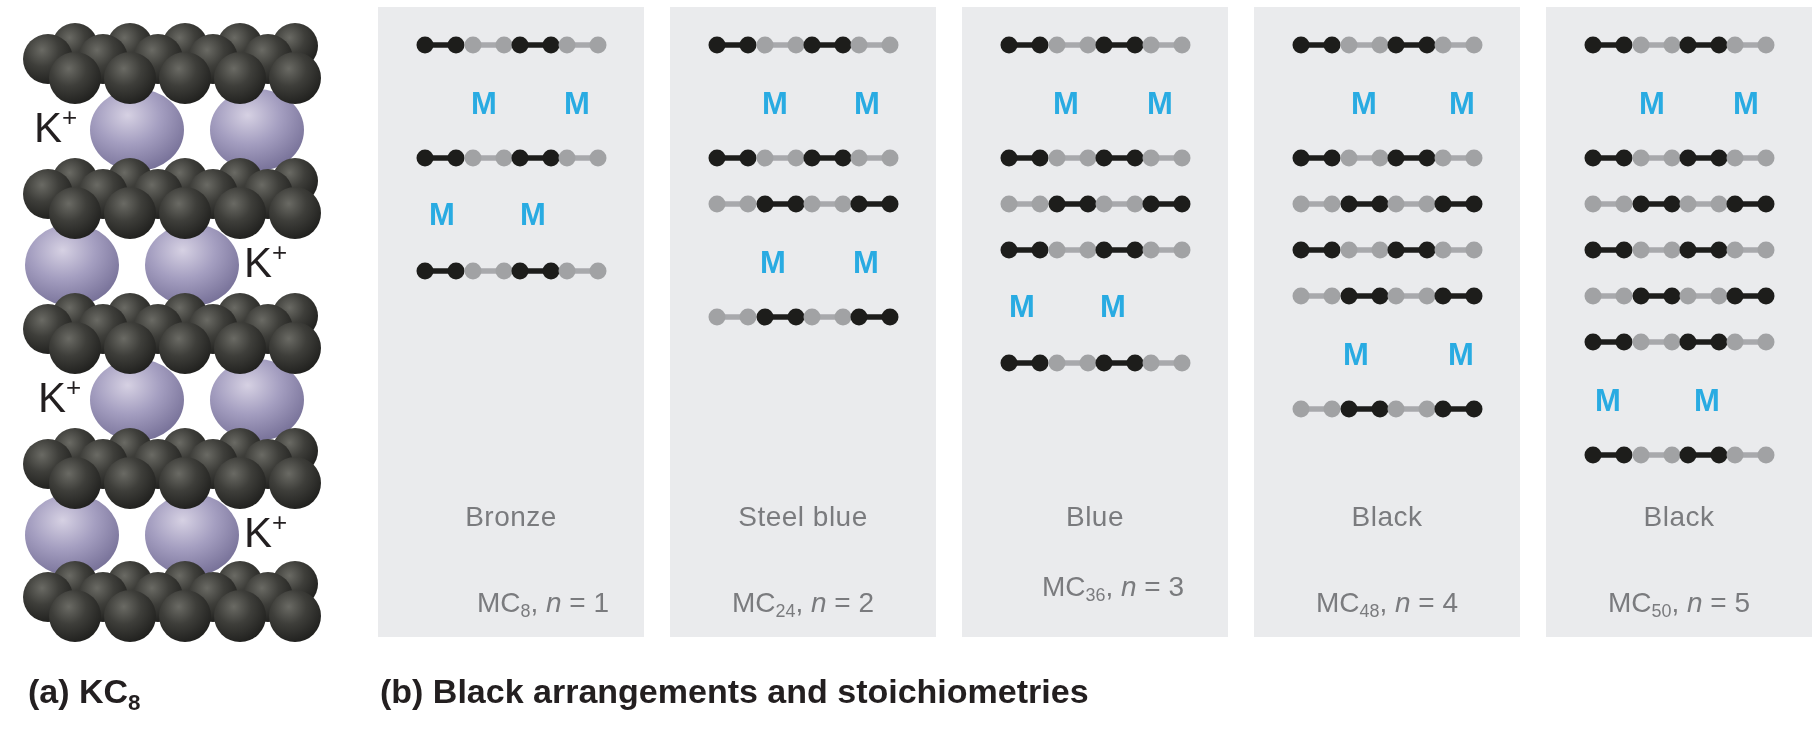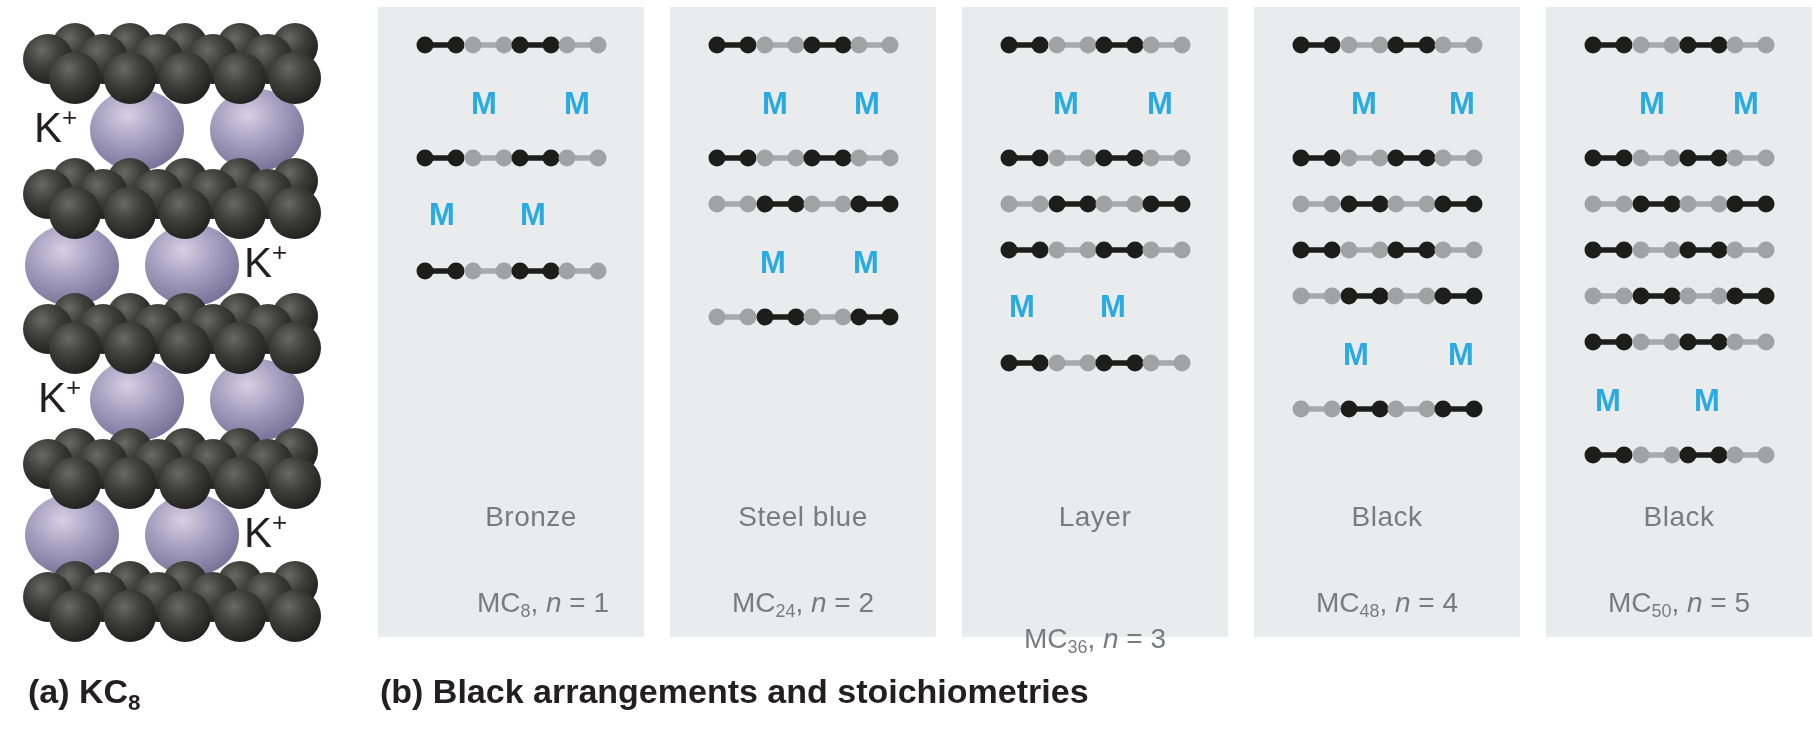--- a/index.html
+++ b/index.html
@@ -185,21 +185,21 @@
             <circle cx="47" cy="264" r="8.5" fill="#1d1d1b"></circle>
             <circle cx="78" cy="264" r="8.5" fill="#1d1d1b"></circle>
             <circle cx="95" cy="264" r="8.5" fill="#a1a2a4"></circle>
             <circle cx="126" cy="264" r="8.5" fill="#a1a2a4"></circle>
             <circle cx="142" cy="264" r="8.5" fill="#1d1d1b"></circle>
             <circle cx="173" cy="264" r="8.5" fill="#1d1d1b"></circle>
             <circle cx="189" cy="264" r="8.5" fill="#a1a2a4"></circle>
             <circle cx="220" cy="264" r="8.5" fill="#a1a2a4"></circle>
           </g>
         </svg>
-        <div class="panel-name" style="top: 494px; margin-left: 20px;">Bronze</div>
+        <div class="panel-name" style="top: 494px;">Bronze</div>
         <div class="panel-formula" style="top: 580px; padding-left: 32px;"><span>MC</span><sub>8</sub><span>, </span><i>n</i><span> = 1</span></div>
       </div>
       <div class="panel" style="left: 670px; top: 7px; width: 266px; height: 630px;">
         <svg width="266" height="480" viewBox="0 0 266 480">
           <g>
             <line x1="47" x2="78" y1="38" y2="38" stroke="#1d1d1b" stroke-width="5.5"></line>
             <line x1="95" x2="126" y1="38" y2="38" stroke="#a8a9ac" stroke-width="5.5"></line>
             <line x1="142" x2="173" y1="38" y2="38" stroke="#1d1d1b" stroke-width="5.5"></line>
             <line x1="189" x2="220" y1="38" y2="38" stroke="#a8a9ac" stroke-width="5.5"></line>
             <circle cx="47" cy="38" r="8.5" fill="#1d1d1b"></circle>
@@ -331,22 +331,22 @@
             <circle cx="47" cy="356" r="8.5" fill="#1d1d1b"></circle>
             <circle cx="78" cy="356" r="8.5" fill="#1d1d1b"></circle>
             <circle cx="95" cy="356" r="8.5" fill="#a1a2a4"></circle>
             <circle cx="126" cy="356" r="8.5" fill="#a1a2a4"></circle>
             <circle cx="142" cy="356" r="8.5" fill="#1d1d1b"></circle>
             <circle cx="173" cy="356" r="8.5" fill="#1d1d1b"></circle>
             <circle cx="189" cy="356" r="8.5" fill="#a1a2a4"></circle>
             <circle cx="220" cy="356" r="8.5" fill="#a1a2a4"></circle>
           </g>
         </svg>
-        <div class="panel-name" style="top: 494px;">Layer</div>
-        <div class="panel-formula" style="top: 616px;"><span>MC</span><sub>36</sub><span>, </span><i>n</i><span> = 3</span></div>
+        <div class="panel-name" style="top: 494px;">Blue</div>
+        <div class="panel-formula" style="top: 564px; margin-left: 18px;"><span>MC</span><sub>36</sub><span>, </span><i>n</i><span> = 3</span></div>
       </div>
       <div class="panel" style="left: 1254px; top: 7px; width: 266px; height: 630px;">
         <svg width="266" height="480" viewBox="0 0 266 480">
           <g>
             <line x1="47" x2="78" y1="38" y2="38" stroke="#1d1d1b" stroke-width="5.5"></line>
             <line x1="95" x2="126" y1="38" y2="38" stroke="#a8a9ac" stroke-width="5.5"></line>
             <line x1="142" x2="173" y1="38" y2="38" stroke="#1d1d1b" stroke-width="5.5"></line>
             <line x1="189" x2="220" y1="38" y2="38" stroke="#a8a9ac" stroke-width="5.5"></line>
             <circle cx="47" cy="38" r="8.5" fill="#1d1d1b"></circle>
             <circle cx="78" cy="38" r="8.5" fill="#1d1d1b"></circle>

